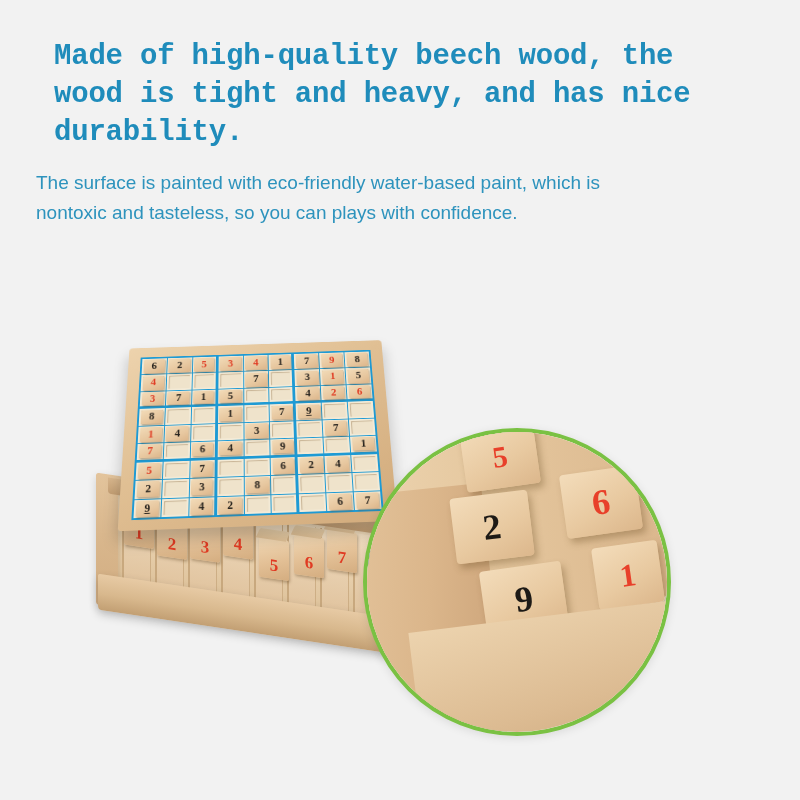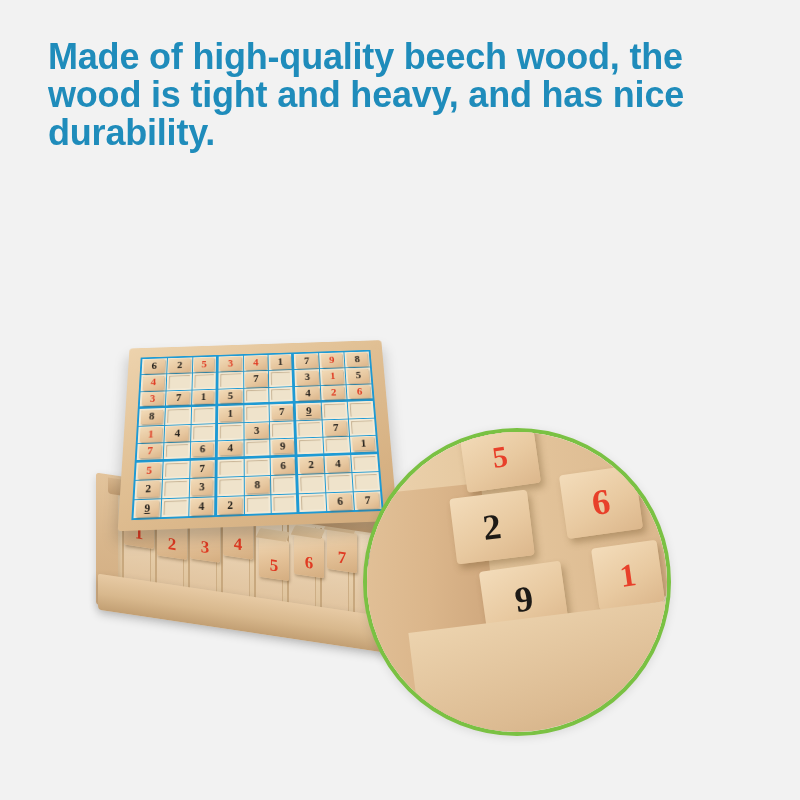--- a/index.html
+++ b/index.html
@@ -9,23 +9,23 @@
     background:#f2f2f2;
     font-family:"Liberation Sans",sans-serif;
     overflow:hidden;
     position:relative;
   }
   #stage{position:absolute;inset:0;width:800px;height:800px;}
 
   
   .copy{position:absolute;left:36px;top:38px;width:680px;}
   .headline{
-    font-size:36px;line-height:38px;font-weight:700;
-    color:#1f8cbb;letter-spacing:-0.2px;margin:0 0 16px 12px;
-    font-family:Liberation Sans, sans-serif;
+    font-size:29px;line-height:38px;font-weight:700;
+    color:#1f8cbb;letter-spacing:-0.2px;margin:0 0 16px 18px;
+    font-family:Liberation Mono, monospace;
   }
   .subcopy{
     font-size:19px;line-height:30px;font-weight:400;
     color:#2d93bd;margin:0;max-width:620px;
     font-family:"Liberation Sans",sans-serif;
   }
 
   
   .photo{position:absolute;left:0;top:300px;width:800px;height:500px;}
 
@@ -179,20 +179,21 @@
   }
   .mtile.red{color:#e8402a;}
 </style>
 </head>
 <body>
 
 <div id="stage">
 
   <div class="copy">
     <h1 class="headline">Made of high-quality beech wood, the wood is tight and heavy, and has nice durability.</h1>
+    <p class="subcopy">The surface is painted with eco-friendly water-based paint, which is nontoxic and tasteless, so you can plays with confidence.</p>
   </div>
 
   <div class="photo">
 
     <div class="box-left-wall"></div>
     <div class="box-bottom"></div>
 
     <div class="drawer">
       <div class="slot" style="left:4px"></div>
       <div class="slot" style="left:37px"></div>

